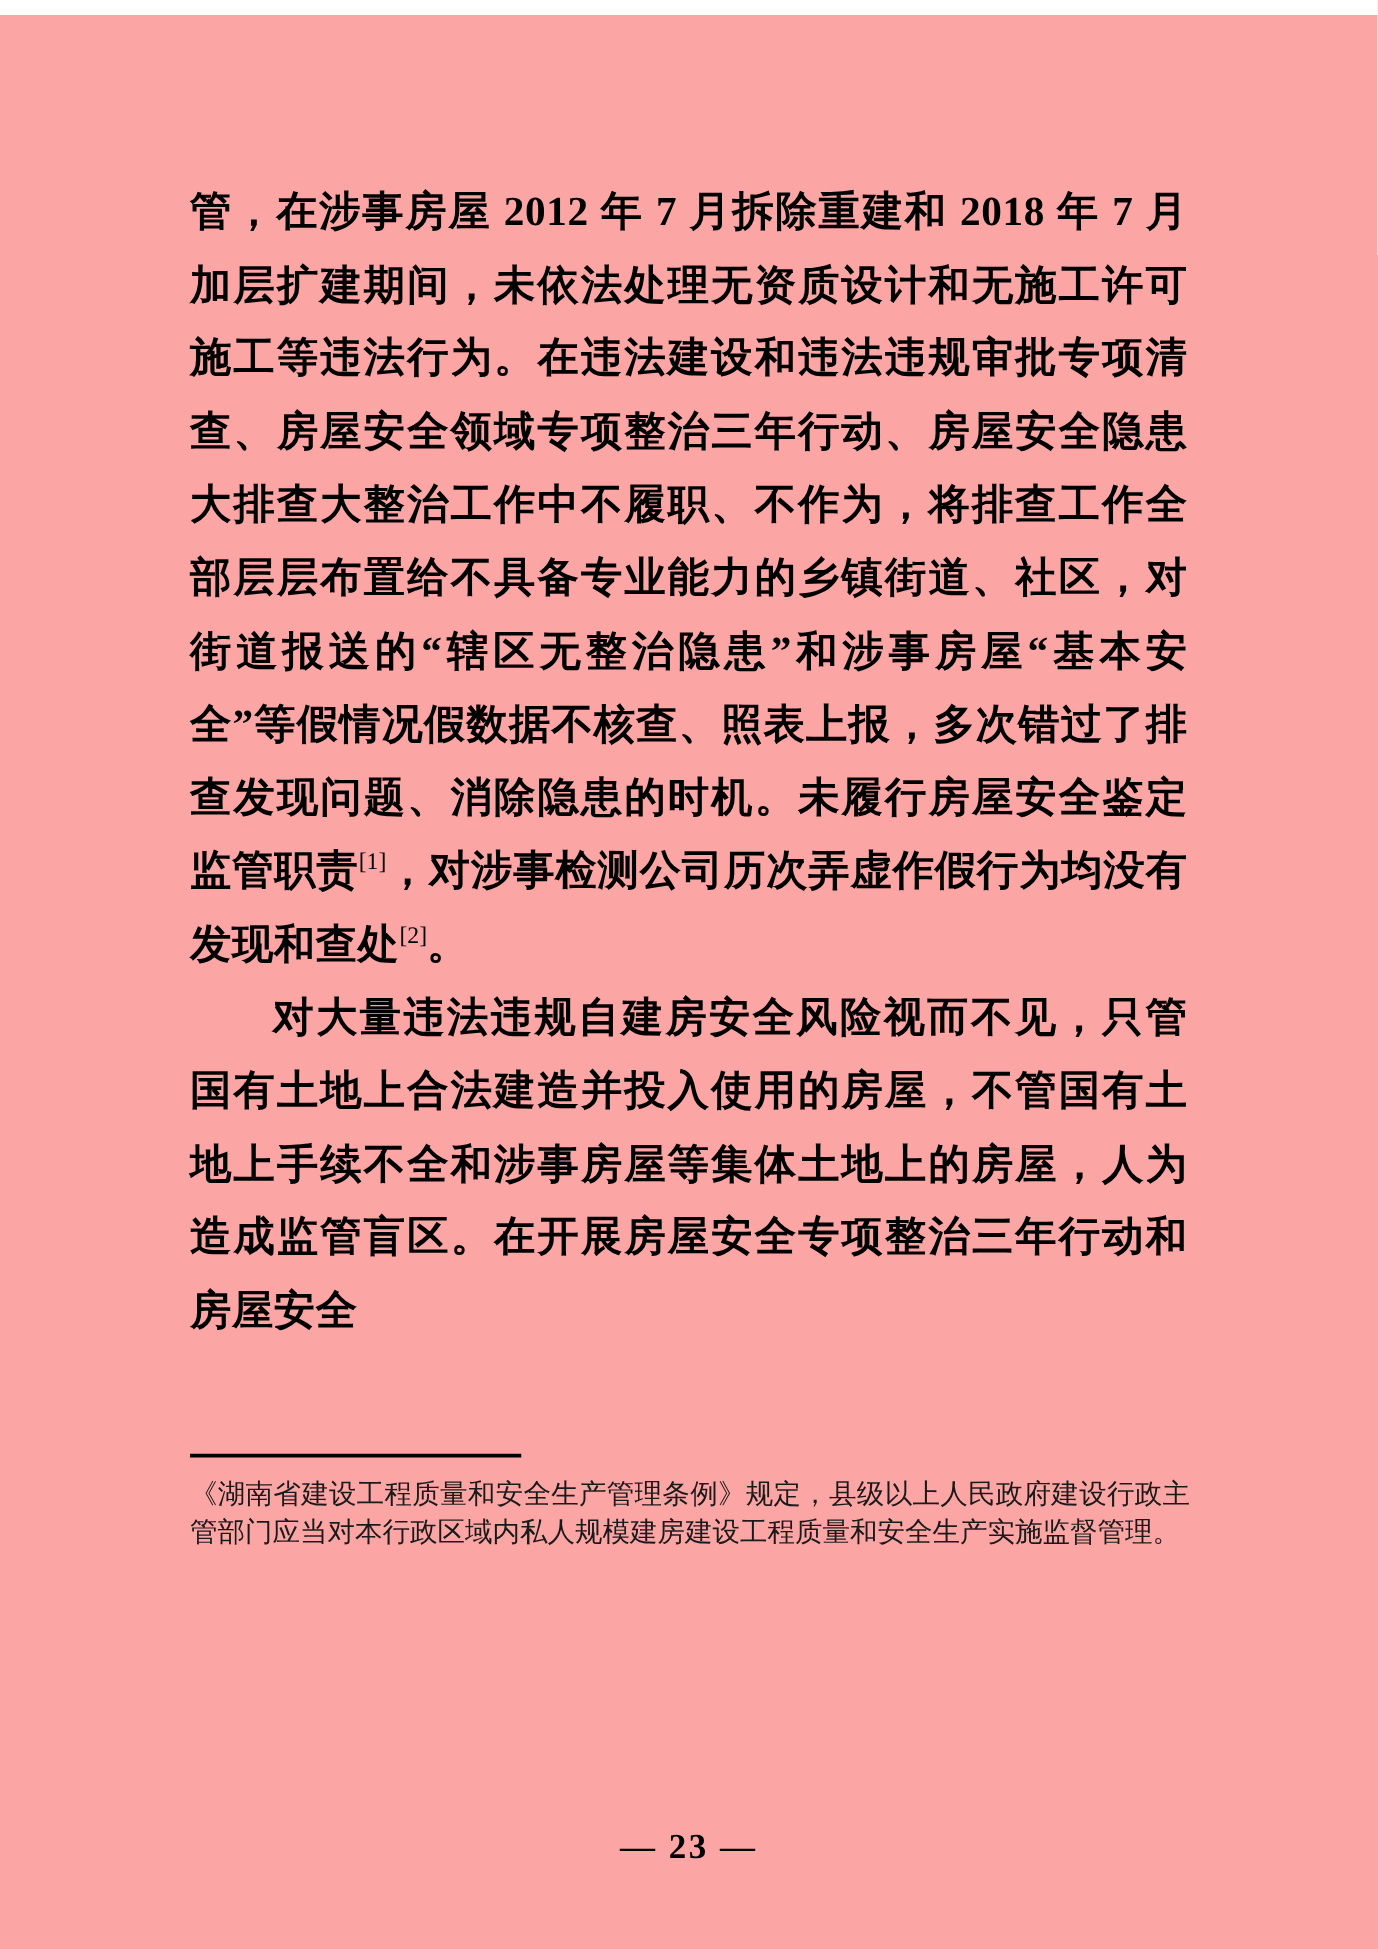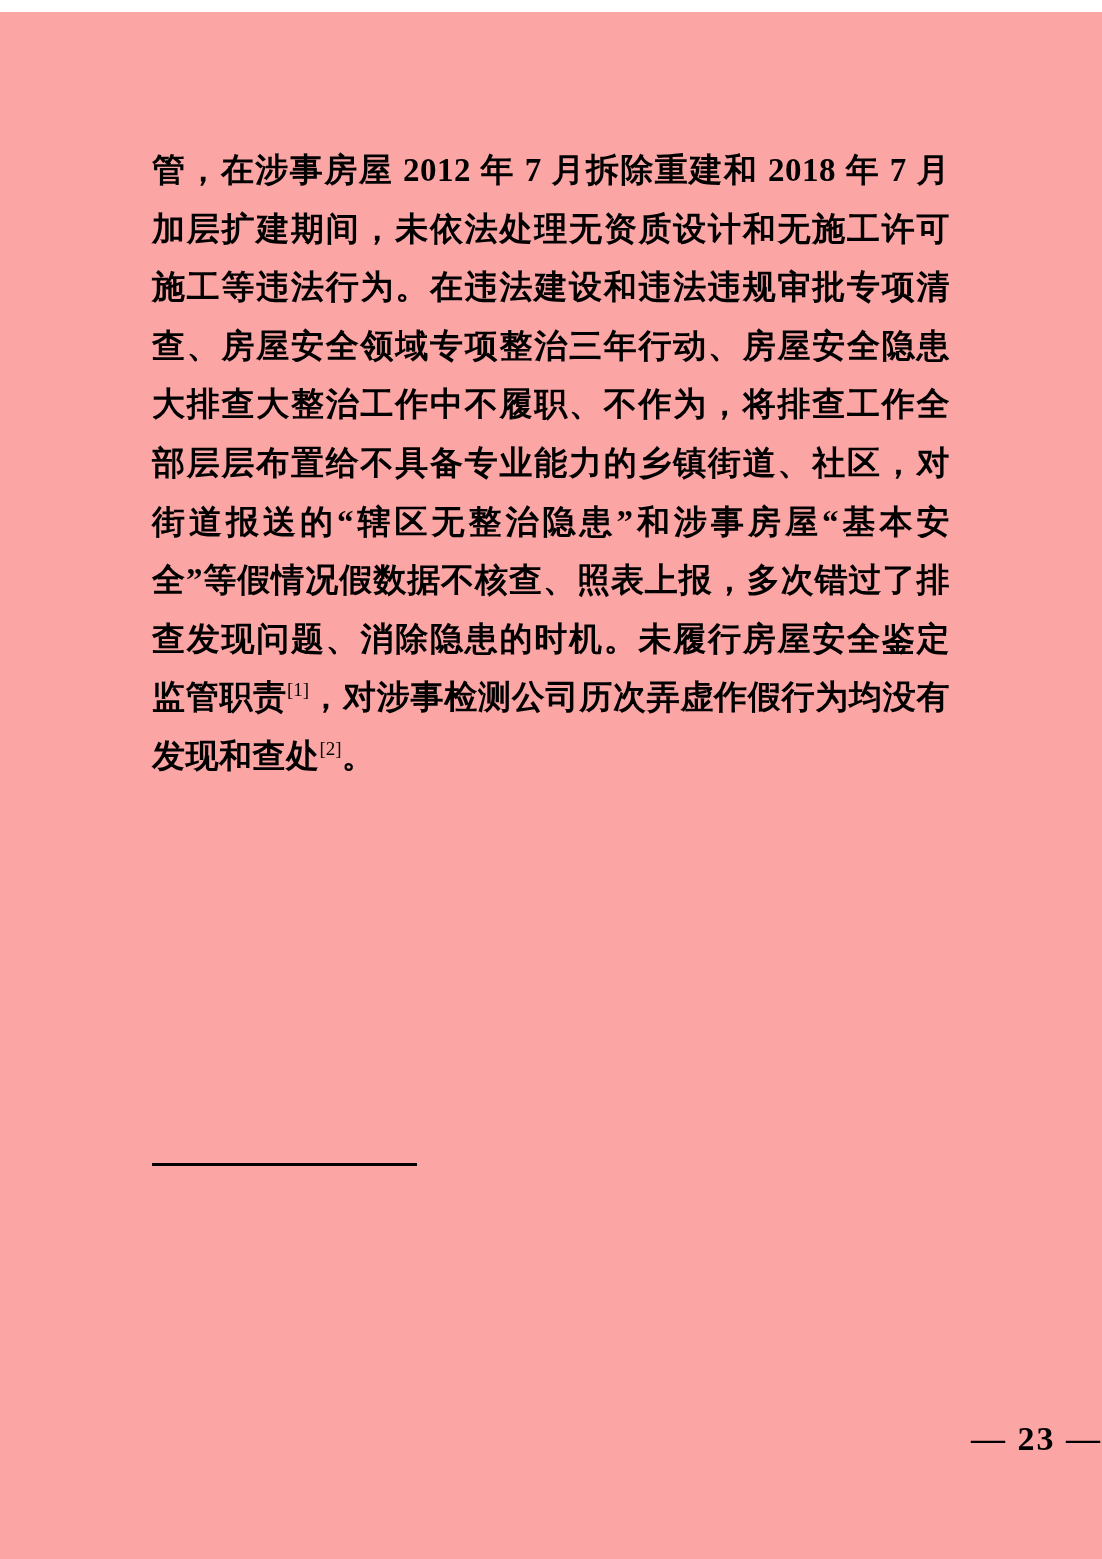--- a/index.html
+++ b/index.html
@@ -56,43 +56,45 @@
     width: 265px;
     height: 0;
     border-top: 3px solid #000000;
     margin: 0 0 14px 0;
   }
   .footnote {
     margin: 0;
   }
   .page-number {
     position: absolute;
-    top: 1408px;
+    top: 1450px;
     left: 0;
     width: 100%;
-    text-align: right;
-    font-size: 34px;
+    text-align: center;
+    font-size: 28px;
     font-weight: bold;
     color: #000000;
     letter-spacing: 2px;
   }
 </style>
 </head>
 <body>
 
 <div class="page">
 
   <div class="body-text">
     <p class="para"><span>管，在涉事房屋 2012 年 7 月拆除重建和 2018 年 7 月加层扩建期间，未依法处理无资质设计和无施工许可施工等违法行为。在违法建设和违法违规审批专项清查、房屋安全领域专项整治三年行动、房屋安全隐患大排查大整治工作中不履职、不作为，将排查工作全部层层布置给不具备专业能力的乡镇街道、社区，对街道报送的“辖区无整治隐患”和涉事房屋“基本安全”等假情况假数据不核查、照表上报，多次错过了排查发现问题、消除隐患的时机。未履行房屋安全鉴定监管职责</span><sup class="fn-ref">[1]</sup><span>，对涉事检测公司历次弄虚作假行为均没有发现和查处</span><sup class="fn-ref">[2]</sup><span>。</span></p>
 
 
+    <p class="para indent">对大量违法违规自建房安全风险视而不见，只管国有土地上合法建造并投入使用的房屋，不管国有土地上手续不全和涉事房屋等集体土地上的房屋，人为造成监管盲区。在开展房屋安全专项整治三年行动和房屋安全</p>
   </div>
 
   <div class="footnote-area">
     <div class="footnote-rule"></div>
 
+    <p class="footnote">《湖南省建设工程质量和安全生产管理条例》规定，县级以上人民政府建设行政主管部门应当对本行政区域内私人规模建房建设工程质量和安全生产实施监督管理。</p>
 
 
   </div>
 
   <div class="page-number">— 23 —</div>
 
 </div>
 
 </body></html>

